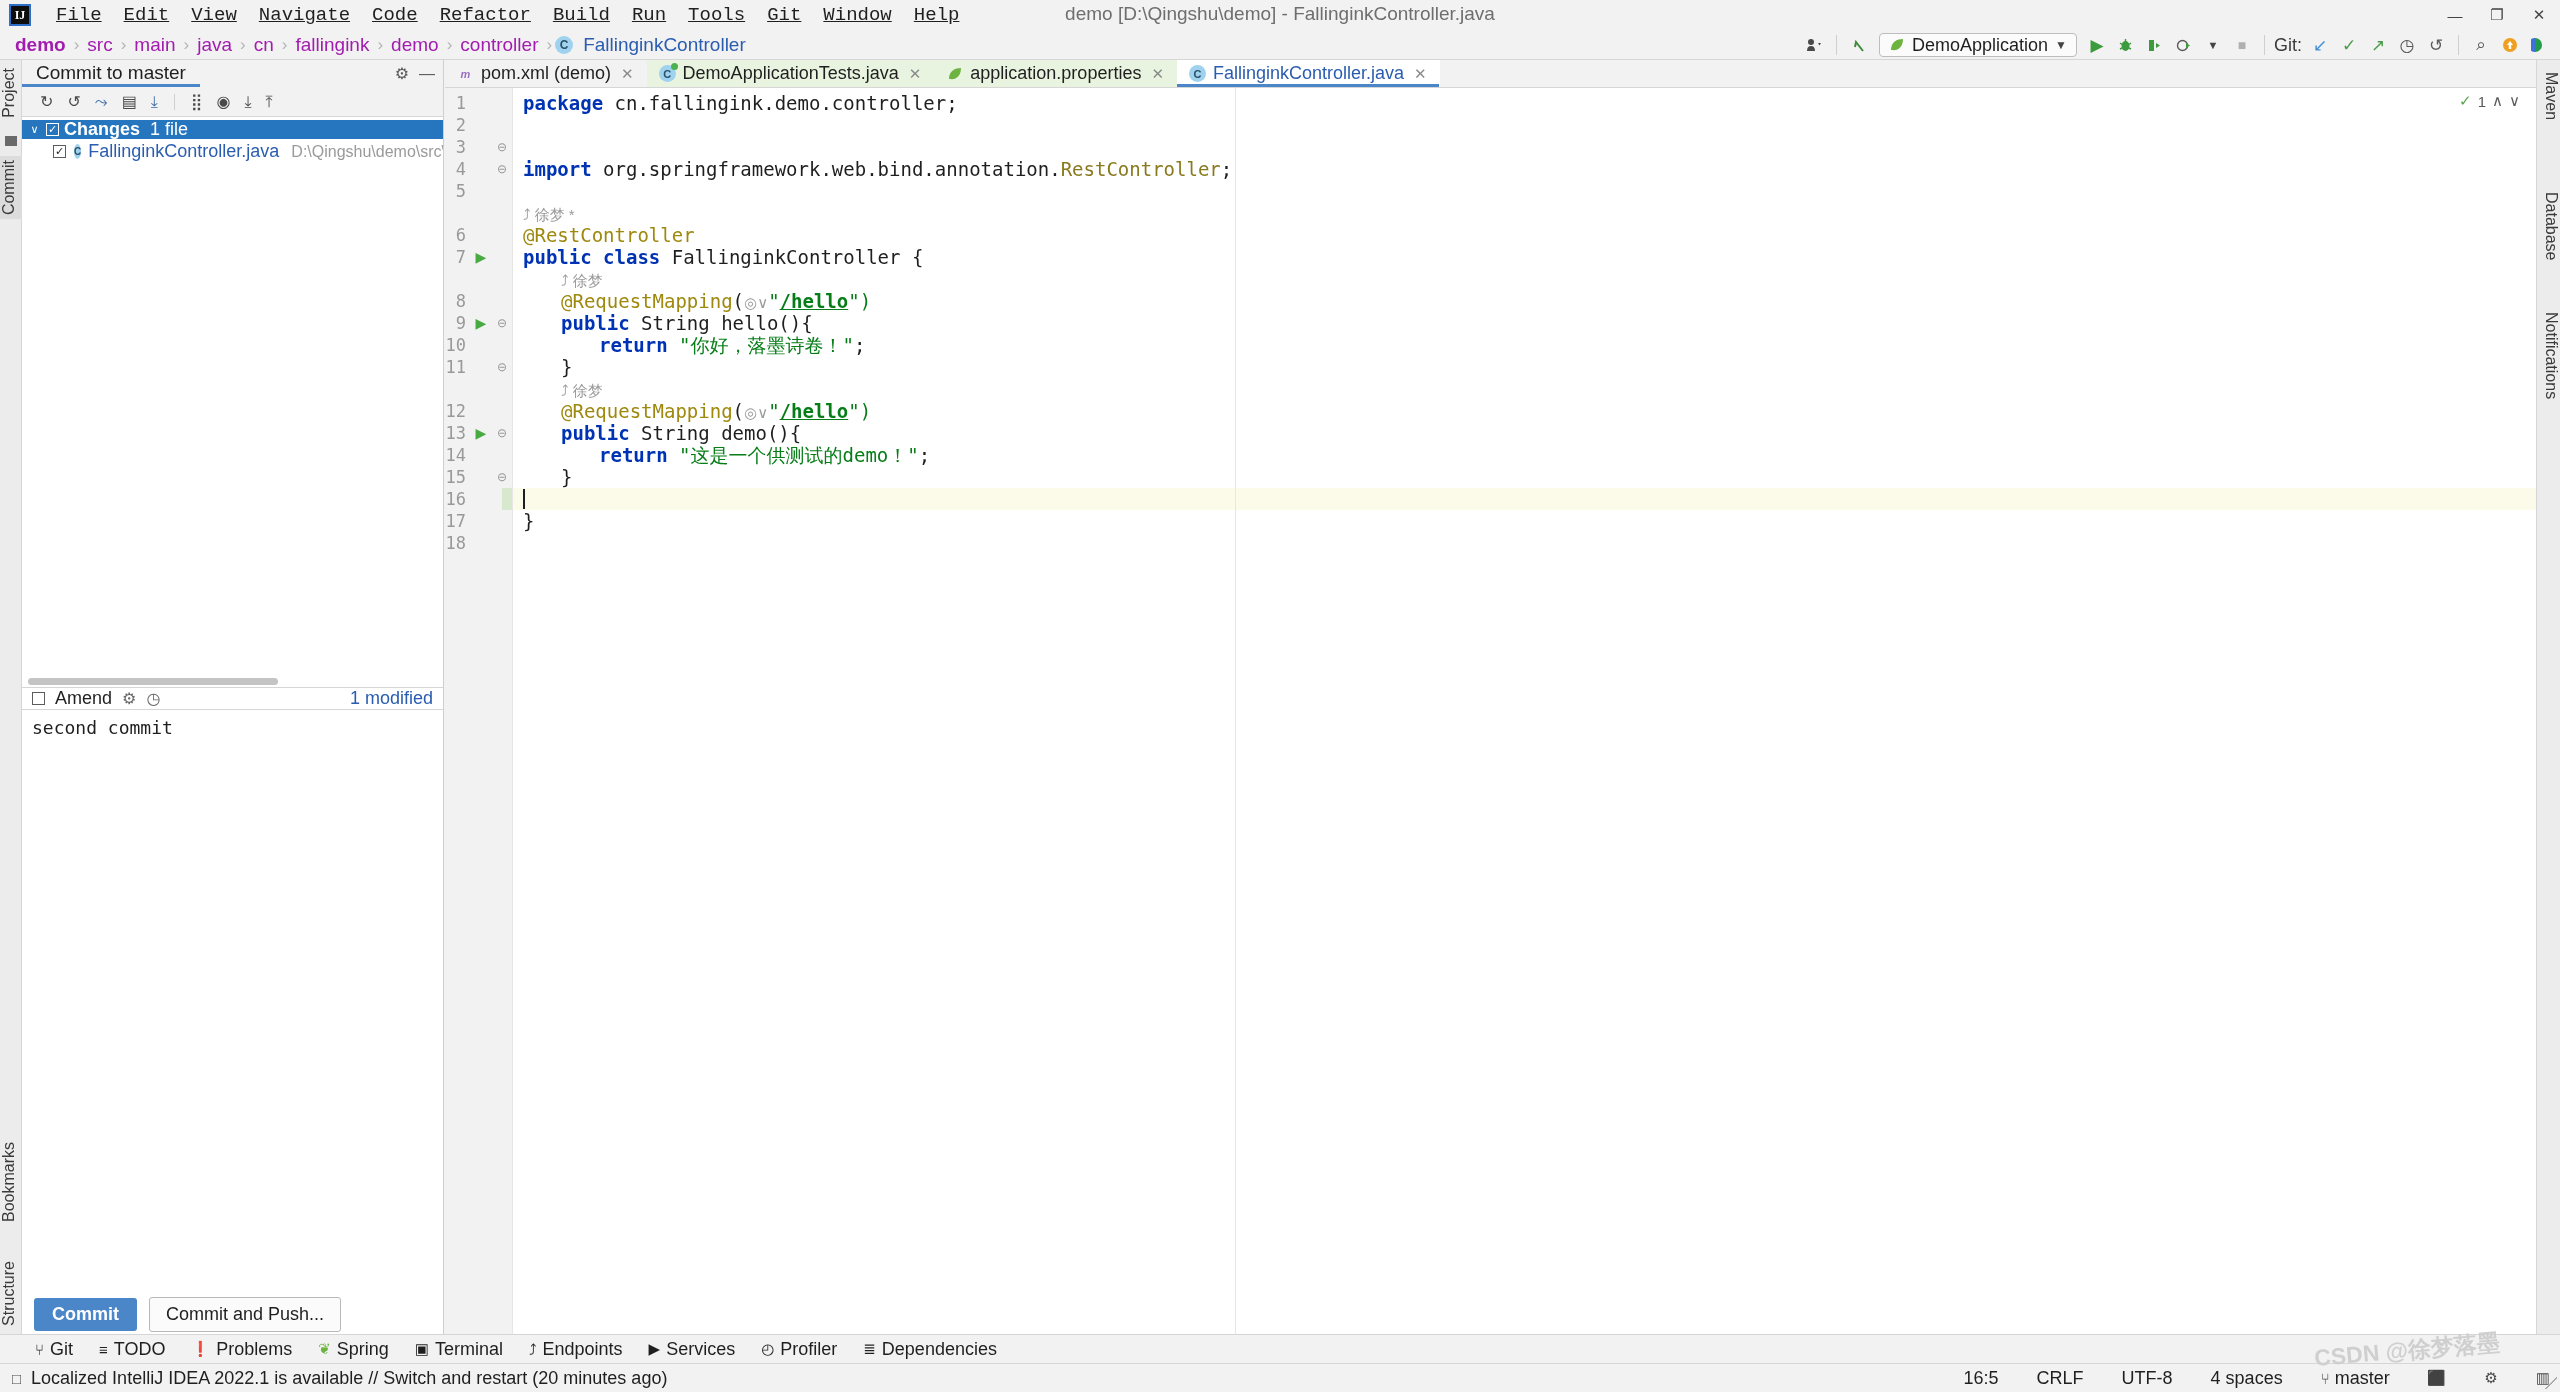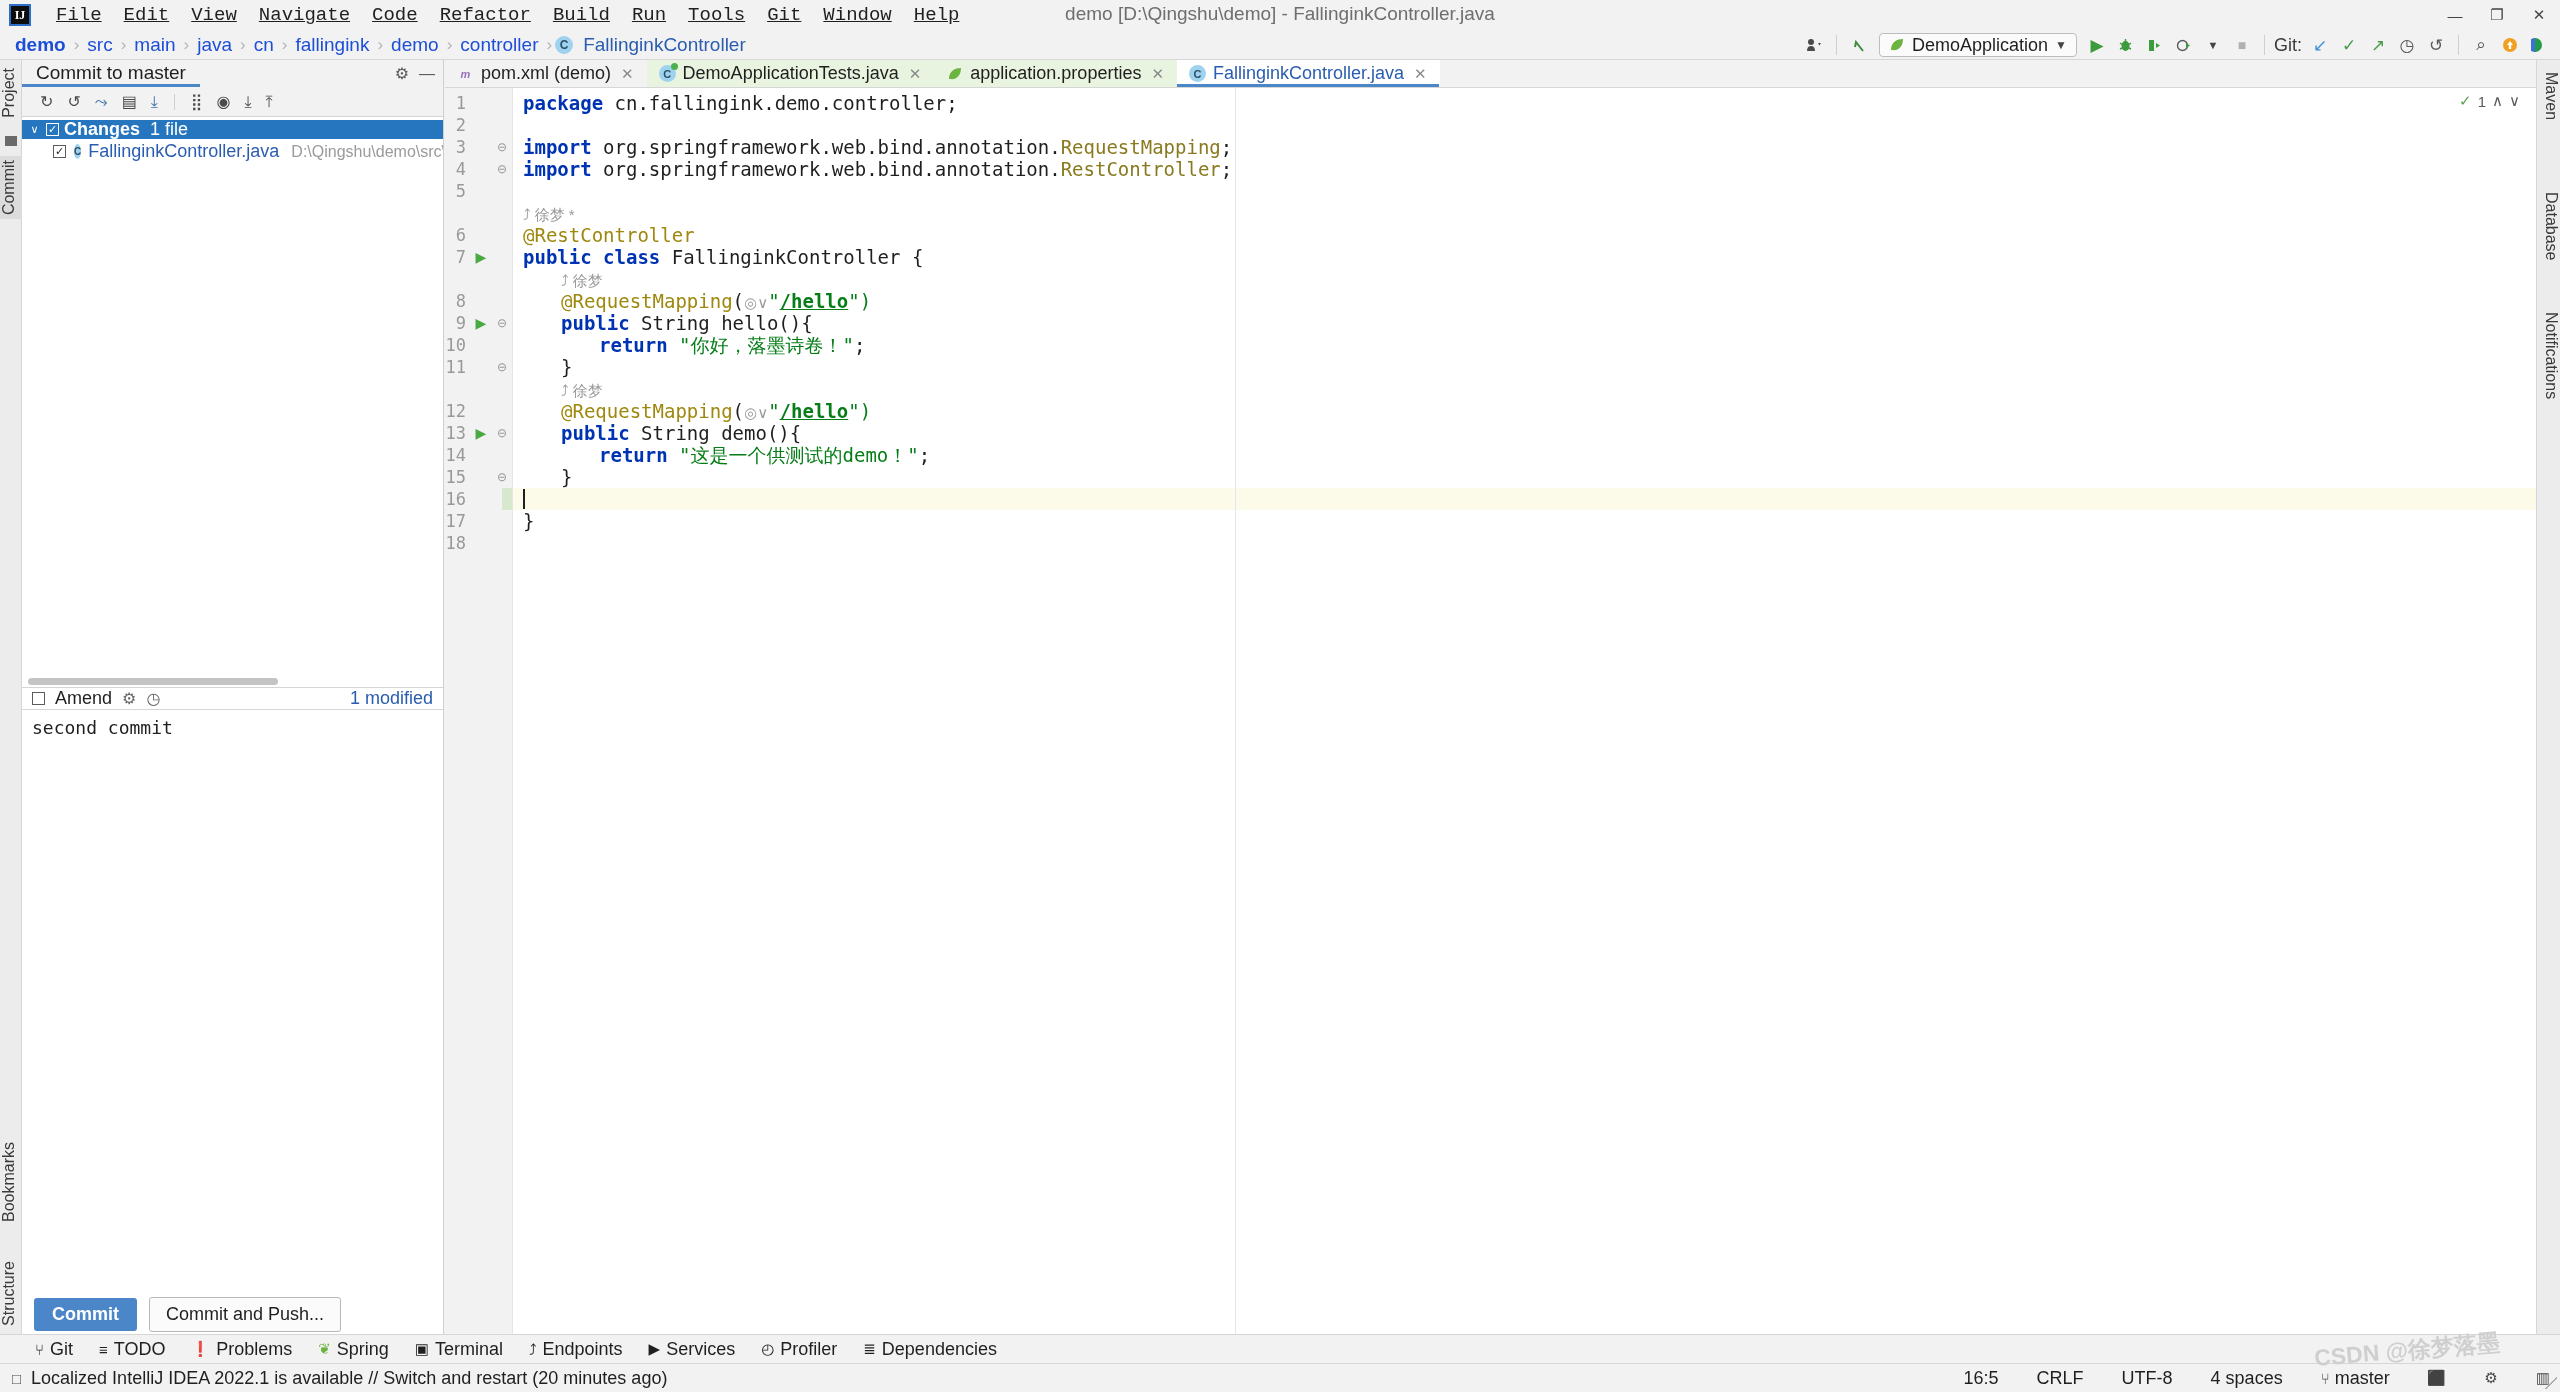--- a/index.html
+++ b/index.html
@@ -46,21 +46,21 @@
   }
 
   
   .navbar {
     position:absolute; left:0; top:30px; width:2560px; height:30px;
     background:#f2f2f2; border-bottom:1px solid #d6d6d6;
     display:flex; align-items:center;
   }
   .crumbs { display:flex; align-items:center; padding-left:10px; }
   .crumb {
-    font-size:19px; color:#1d4ed8; padding:2px 5px; white-space:nowrap;
+    font-size:19px; color:#a21caf; padding:2px 5px; white-space:nowrap;
   }
   .crumb.bold { font-weight:bold; }
   .crumb.link { color:#2a5db0; }
   .crumb-sep { color:#b4b4b4; font-size:17px; padding:0 3px; }
   .cls-badge {
     display:inline-block; width:18px; height:18px; border-radius:50%;
     background:#9ed2ee; color:#2b4f66; font-size:12px;
     text-align:center; line-height:18px; margin-right:5px;
     vertical-align:middle; font-weight:bold;
   }
@@ -564,21 +564,20 @@
           <div class="gfold" style="top: 378px;">⊖</div>
           <div class="gutter-hl" style="top: 400px;"></div>
           <div class="ln" style="top: 400px;">16</div>
           <div class="ln" style="top: 422px;">17</div>
           <div class="ln" style="top: 444px;">18</div>
         </div>
       <div class="codearea" id="codearea">
         <div class="rowhl" style="top: 400px;"></div>
           <div class="codeinner" id="codeinner">
             <div class="cline" style="top: 4px; left: 10px;"><span class="kw">package </span><span class="plain">cn.fallingink.demo.controller;</span></div>
-            <div class="cline" style="top: 48px; left: 10px;"><span class="kw">import </span><span class="plain">org.springframework.web.bind.annotation.</span><span class="cls-ref">RequestMapping</span><span class="plain">;</span></div>
             <div class="cline" style="top: 70px; left: 10px;"><span class="kw">import </span><span class="plain">org.springframework.web.bind.annotation.</span><span class="cls-ref">RestController</span><span class="plain">;</span></div>
             <div class="cline" style="top: 114px; left: 10px;"><span class="hint">⤴ 徐梦 *</span></div>
             <div class="cline" style="top: 136px; left: 10px;"><span class="anno">@RestController</span></div>
             <div class="cline" style="top: 158px; left: 10px;"><span class="kw">public class </span><span class="plain">FallinginkController</span><span class="plain"> {</span></div>
             <div class="cline" style="top: 180px; left: 48px;"><span class="hint">⤴ 徐梦</span></div>
             <div class="cline" style="top: 202px; left: 48px;"><span class="anno">@RequestMapping</span><span class="plain">(</span><span class="hint">◎∨</span><span class="str">"</span><span class="lnk">/hello</span><span class="str">")</span></div>
             <div class="cline" style="top: 224px; left: 48px;"><span class="kw">public </span><span class="plain">String hello(){</span></div>
             <div class="cline" style="top: 246px; left: 86px;"><span class="kw">return </span><span class="str">"你好，落墨诗卷！"</span><span class="plain">;</span></div>
             <div class="cline" style="top: 268px; left: 48px;"><span class="plain">}</span></div>
             <div class="cline" style="top: 290px; left: 48px;"><span class="hint">⤴ 徐梦</span></div>

